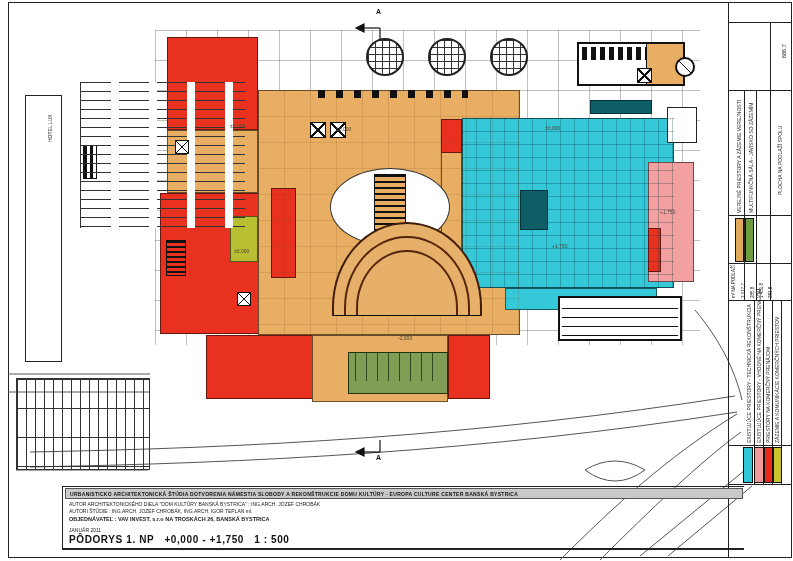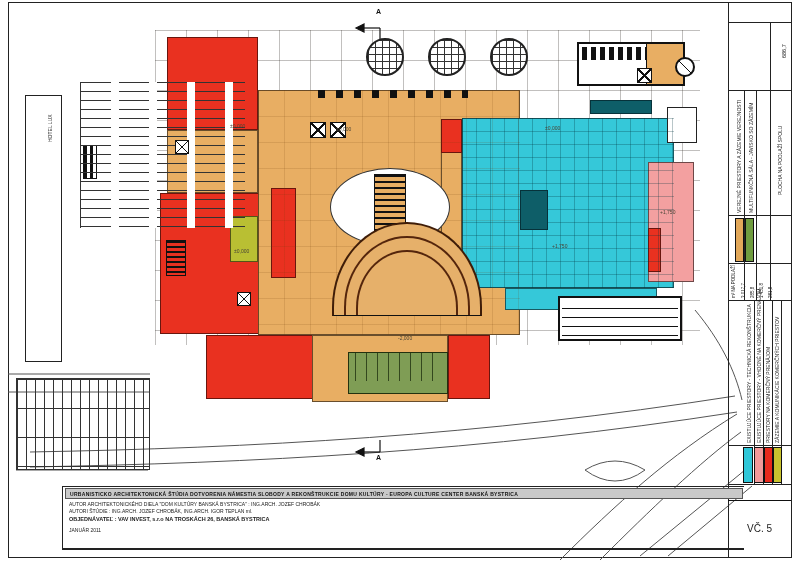--- a/index.html
+++ b/index.html
@@ -244,24 +244,28 @@
       <div class="vtext legnum" style="left: 732px; top: 298px;">m² NA PODLAŽÍ</div>
       <div class="vtext legnum" style="left: 742px; top: 298px;">3 017,7</div>
       <div class="vtext legnum" style="left: 751px; top: 298px;">285,8</div>
       <div class="vtext legnum" style="left: 760px; top: 298px;">1 451,8</div>
       <div class="vtext legnum" style="left: 769px; top: 298px;">281,8</div>
       <div class="vtext leglabel" style="left: 778px; top: 195px;">PLOCHA NA PODLAŽÍ SPOLU</div>
       <div class="vtext legnum" style="left: 782px; top: 58px; font-size: 5.5px;">686,7</div>
     </div>
 
 
-  <div class="vc">VČ. 5</div>
 
   <div class="line" style="left:62px;top:486px;width:682px;height:1px;"></div>
   <div class="line" style="left:62px;top:486px;width:1px;height:62px;"></div>
   <div class="line" style="left:62px;top:548px;width:682px;height:2px;"></div>
   <div class="tb-bar">URBANISTICKO ARCHITEKTONICKÁ ŠTÚDIA DOTVORENIA NÁMESTIA SLOBODY A REKONŠTRUKCIE DOMU KULTÚRY - EUROPA CULTURE CENTER BANSKÁ BYSTRICA</div>
   <div class="tb-line" style="top:501px;">AUTOR ARCHITEKTONICKÉHO DIELA "DOM KULTÚRY BANSKÁ BYSTRICA" :  ING.ARCH. JOZEF CHROBÁK</div>
   <div class="tb-line" style="top:508px;">AUTORI ŠTÚDIE : ING.ARCH. JOZEF CHROBÁK, ING.ARCH. IGOR TEPLAN ml.</div>
   <div class="tb-line" style="top:516px;font-weight:bold;font-size:5.5px;">OBJEDNÁVATEĽ : VAV INVEST, s.r.o NA TROSKÁCH 26, BANSKÁ BYSTRICA</div>
   <div class="tb-line" style="top:527px;">JANUÁR 2011</div>
+  <div class="tb-big">
+    <span>PÔDORYS  1. NP</span>&nbsp;&nbsp;
+    <span>+0,000 - +1,750</span>&nbsp;&nbsp;
+    <span>1 : 500</span>
+  </div>
 
 </div>
 
 </body></html>

